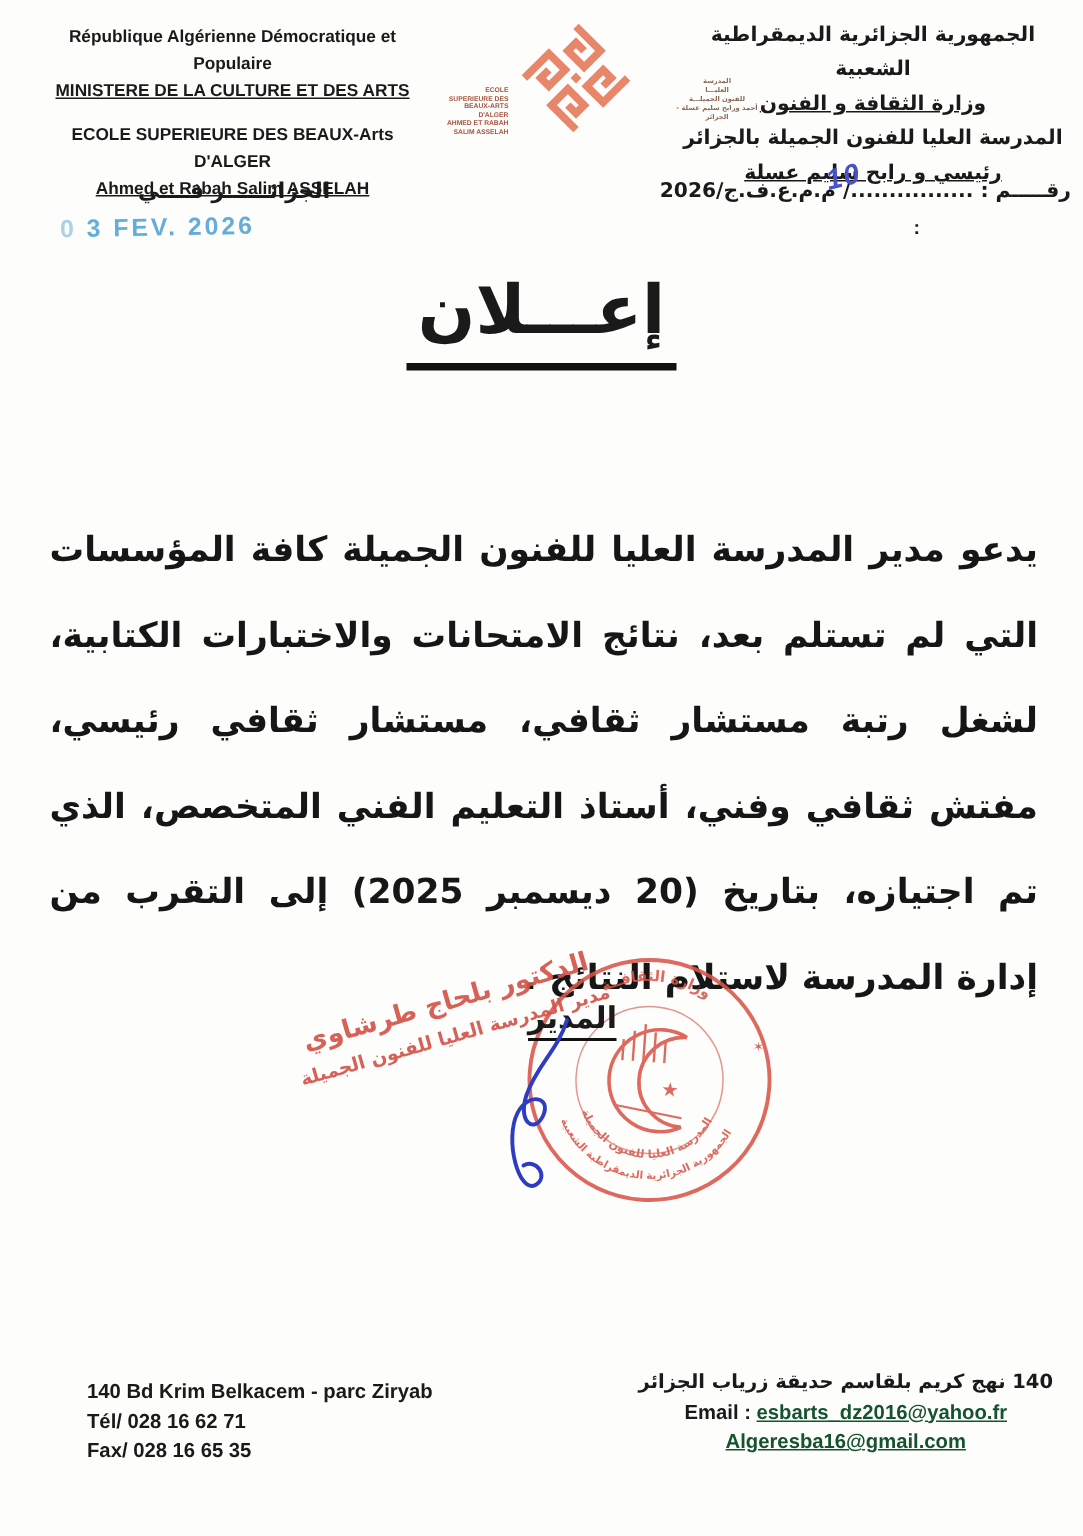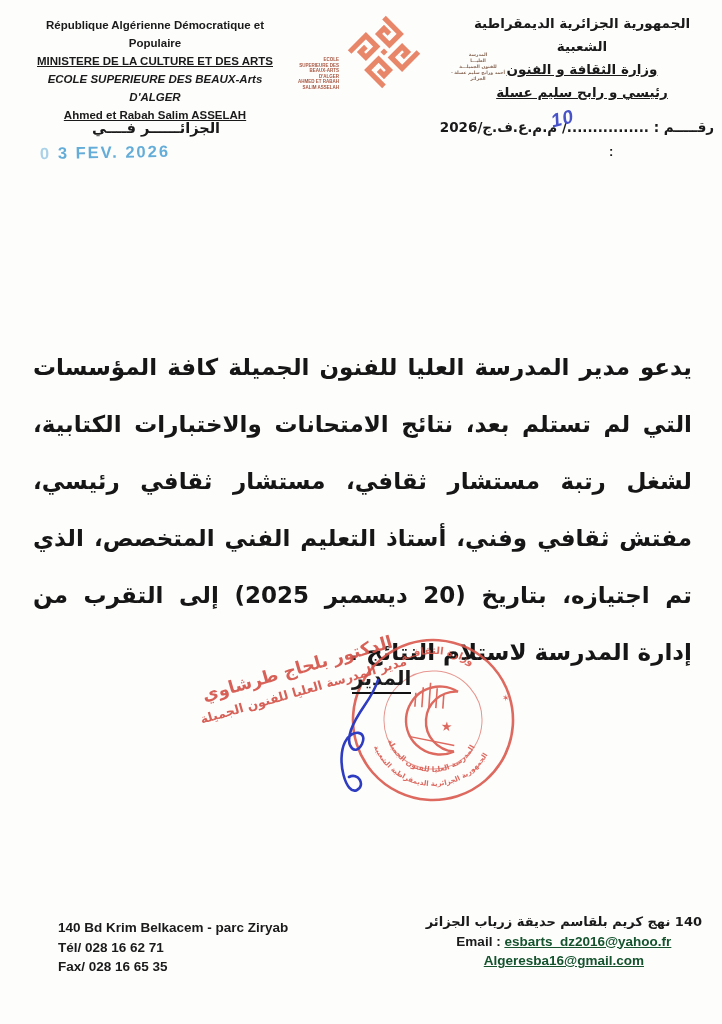--- a/index.html
+++ b/index.html
@@ -7,21 +7,21 @@
     position:relative;width:722px;height:1024px;margin:0 auto;
     background:#fdfdfc;overflow:hidden;color:#1a1a1a;
     font-family:"Liberation Sans",sans-serif;
   }
   .ar{font-family:"DejaVu Sans",sans-serif;direction:rtl;}
 
   
   .header-left{position:absolute;left:26px;top:16px;width:258px;text-align:center;
     font-size:11.5px;font-weight:600;line-height:18px;}
   .header-left .u{text-decoration:underline;}
-  .header-left .gap{font-style:italic;}
+  .header-left .gap{margin-top:11px;}
   .header-right{position:absolute;right:6px;top:12px;width:268px;text-align:center;
     font-size:13.5px;font-weight:700;line-height:23px;}
   .header-right .u{text-decoration:underline;}
 
   
   .logo-wrap{position:absolute;left:338px;top:5px;width:92px;height:94px;}
   .logo-diamond{position:absolute;left:14px;top:15px;width:64px;height:64px;transform:rotate(45deg);}
   .logo-caption-left{position:absolute;left:297px;top:57px;width:42px;
     font-size:4.5px;line-height:5.5px;color:#a8553f;text-align:right;font-weight:700;}
   .logo-caption-right{position:absolute;left:446px;top:52px;width:64px;
@@ -98,29 +98,33 @@
   <div class="logo-caption-right ar">
     <div>المدرسة</div>
     <div>العليـــا</div>
     <div>للفنون الجميلـــة</div>
     <div>أحمد ورابح سليم عسلة - الجزائر</div>
   </div>
 
   <div class="header-right ar">
     <div>الجمهورية الجزائرية الديمقراطية الشعبية</div>
     <div class="u">وزارة الثقافة و الفنون</div>
+    <div>المدرسة العليا للفنون الجميلة بالجزائر</div>
     <div class="u">رئيسي و رابح سليم عسلة</div>
   </div>
 
   <div class="ref-line ar">رقـــــم : ................/ م.م.ع.ف.ج/2026</div>
   <div class="handwritten-number">10</div>
   <div class="stray-mark">:</div>
   <div class="place-line ar">الجزائــــــر فــــي</div>
   <div class="date-stamp"><span class="faded">0</span> <span>3 FEV. 2026</span></div>
 
+  <div class="doc-title">
+    <span class="ar">إعـــلان</span>
+  </div>
 
   <p class="body-text ar">يدعو مدير المدرسة العليا للفنون الجميلة كافة المؤسسات التي لم تستلم بعد، نتائج الامتحانات والاختبارات الكتابية، لشغل رتبة مستشار ثقافي، مستشار ثقافي رئيسي، مفتش ثقافي وفني، أستاذ التعليم الفني المتخصص، الذي تم اجتيازه، بتاريخ (20 ديسمبر 2025) إلى التقرب من إدارة المدرسة لاستلام النتائج .</p>
 
   <div class="director-title ar">المدير</div>
 
   <div class="name-stamp ar">
     <div class="l1">الدكتور بلحاج طرشاوي</div>
     <div class="l2">مدير المدرسة العليا للفنون الجميلة</div>
   </div>
 

